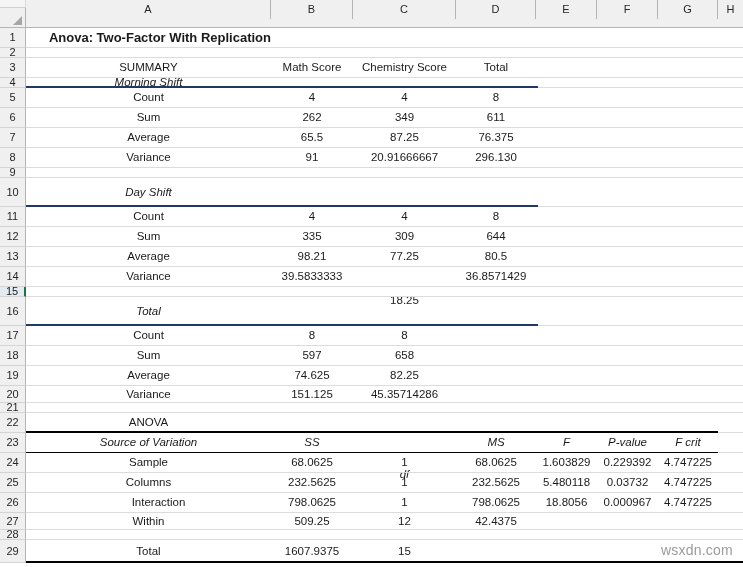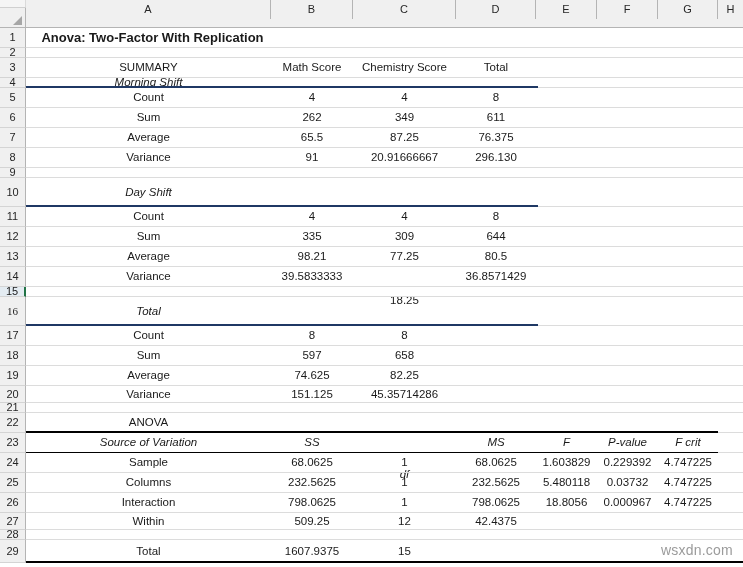--- a/index.html
+++ b/index.html
@@ -100,21 +100,21 @@
   .cell {
     position: absolute;
     box-sizing: border-box;
     font-size: 11.5px;
     color: #1a1a1a;
     white-space: nowrap;
     overflow: hidden;
     font-family: "Liberation Sans", sans-serif;
   }
   .al-c { text-align: center; }
-  .al-l { text-align: center; }
+  .al-l { text-align: right; }
   .bold { font-weight: bold; }
   .ital { font-style: italic; }
 
   
   .gridline-h {
     position: absolute;
     height: 1px;
     background: #dcdcdc;
   }
 
@@ -226,21 +226,21 @@
       <div class="cell al-c" style="left: 353px; top: 247px; width: 103px; height: 20px; line-height: 19px;">77.25</div>
       <div class="cell al-c" style="left: 456px; top: 247px; width: 80px; height: 20px; line-height: 19px;">80.5</div>
       <div class="rowhead" style="top: 267px; height: 20px; line-height: 19px;">14</div>
       <div class="gridline-h" style="left: 26px; top: 286px; width: 717px;"></div>
       <div class="cell al-c" style="left: 26px; top: 267px; width: 245px; height: 20px; line-height: 19px;">Variance</div>
       <div class="cell al-c" style="left: 271px; top: 267px; width: 82px; height: 20px; line-height: 19px;">39.5833333</div>
       <div class="cell al-c" style="left: 353px; top: 267px; width: 103px; height: 20px; line-height: 19px; margin-top: 24px;">18.25</div>
       <div class="cell al-c" style="left: 456px; top: 267px; width: 80px; height: 20px; line-height: 19px;">36.8571429</div>
       <div class="rowhead sel" style="top: 287px; height: 10px; line-height: 9px;">15</div>
       <div class="gridline-h" style="left: 26px; top: 296px; width: 717px;"></div>
-      <div class="rowhead" style="top: 297px; height: 29px; line-height: 28px; font-family: Liberation Serif, serif;">16</div>
+      <div class="rowhead" style="top: 297px; height: 29px; line-height: 28px;">16</div>
       <div class="gridline-h" style="left: 26px; top: 325px; width: 717px;"></div>
       <div class="cell al-c ital" style="left: 26px; top: 297px; width: 245px; height: 29px; line-height: 28px;">Total</div>
       <div class="rowhead" style="top: 326px; height: 20px; line-height: 19px;">17</div>
       <div class="gridline-h" style="left: 26px; top: 345px; width: 717px;"></div>
       <div class="cell al-c" style="left: 26px; top: 326px; width: 245px; height: 20px; line-height: 19px;">Count</div>
       <div class="cell al-c" style="left: 271px; top: 326px; width: 82px; height: 20px; line-height: 19px;">8</div>
       <div class="cell al-c" style="left: 353px; top: 326px; width: 103px; height: 20px; line-height: 19px;">8</div>
       <div class="rowhead" style="top: 346px; height: 20px; line-height: 19px;">18</div>
       <div class="gridline-h" style="left: 26px; top: 365px; width: 717px;"></div>
       <div class="cell al-c" style="left: 26px; top: 346px; width: 245px; height: 20px; line-height: 19px;">Sum</div>
@@ -283,21 +283,21 @@
       <div class="gridline-h" style="left: 26px; top: 492px; width: 717px;"></div>
       <div class="cell al-c" style="left: 26px; top: 473px; width: 245px; height: 20px; line-height: 19px;">Columns</div>
       <div class="cell al-c" style="left: 271px; top: 473px; width: 82px; height: 20px; line-height: 19px;">232.5625</div>
       <div class="cell al-c" style="left: 353px; top: 473px; width: 103px; height: 20px; line-height: 19px;">1</div>
       <div class="cell al-c" style="left: 456px; top: 473px; width: 80px; height: 20px; line-height: 19px;">232.5625</div>
       <div class="cell al-c" style="left: 536px; top: 473px; width: 61px; height: 20px; line-height: 19px;">5.480118</div>
       <div class="cell al-c" style="left: 597px; top: 473px; width: 61px; height: 20px; line-height: 19px;">0.03732</div>
       <div class="cell al-c" style="left: 658px; top: 473px; width: 60px; height: 20px; line-height: 19px;">4.747225</div>
       <div class="rowhead" style="top: 493px; height: 20px; line-height: 19px;">26</div>
       <div class="gridline-h" style="left: 26px; top: 512px; width: 717px;"></div>
-      <div class="cell al-c" style="left: 26px; top: 493px; width: 245px; height: 20px; line-height: 19px;">Interaction</div>
+      <div class="cell al-c" style="left: 36px; top: 493px; width: 245px; height: 20px; line-height: 19px;">Interaction</div>
       <div class="cell al-c" style="left: 271px; top: 493px; width: 82px; height: 20px; line-height: 19px;">798.0625</div>
       <div class="cell al-c" style="left: 353px; top: 493px; width: 103px; height: 20px; line-height: 19px;">1</div>
       <div class="cell al-c" style="left: 456px; top: 493px; width: 80px; height: 20px; line-height: 19px;">798.0625</div>
       <div class="cell al-c" style="left: 536px; top: 493px; width: 61px; height: 20px; line-height: 19px;">18.8056</div>
       <div class="cell al-c" style="left: 597px; top: 493px; width: 61px; height: 20px; line-height: 19px;">0.000967</div>
       <div class="cell al-c" style="left: 658px; top: 493px; width: 60px; height: 20px; line-height: 19px;">4.747225</div>
       <div class="rowhead" style="top: 513px; height: 17px; line-height: 16px;">27</div>
       <div class="gridline-h" style="left: 26px; top: 529px; width: 717px;"></div>
       <div class="cell al-c" style="left: 26px; top: 513px; width: 245px; height: 17px; line-height: 16px;">Within</div>
       <div class="cell al-c" style="left: 271px; top: 513px; width: 82px; height: 17px; line-height: 16px;">509.25</div>

